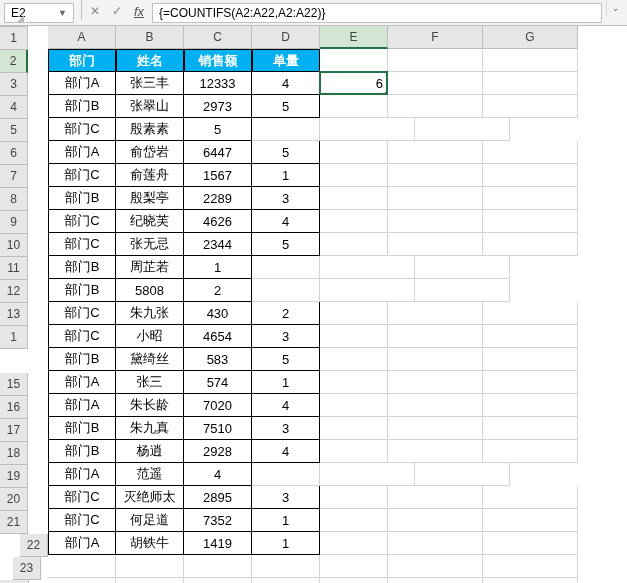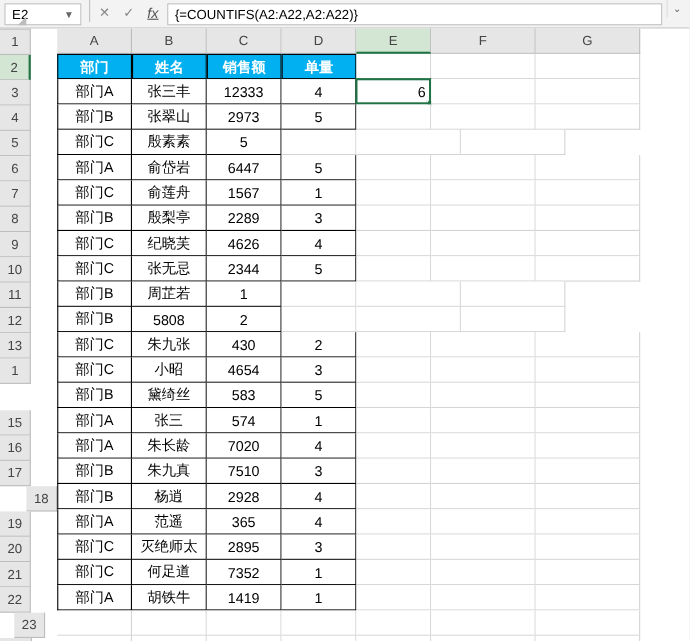--- a/index.html
+++ b/index.html
@@ -235,25 +235,25 @@
         <div class="row-h" style="height: 23px;">8</div>
         <div class="row-h" style="height: 23px;">9</div>
         <div class="row-h" style="height: 23px;">10</div>
         <div class="row-h" style="height: 23px;">11</div>
         <div class="row-h" style="height: 23px;">12</div>
         <div class="row-h" style="height: 23px;">13</div>
         <div class="row-h" style="height: 23px;">1</div>
         <div class="row-h" style="height: 23px; margin-top: 24px;">15</div>
         <div class="row-h" style="height: 23px;">16</div>
         <div class="row-h" style="height: 23px;">17</div>
-        <div class="row-h" style="height: 23px; margin-left: 24px;">18</div>
+        <div class="row-h" style="height: 23px;">18</div>
         <div class="row-h" style="height: 23px;">19</div>
         <div class="row-h" style="height: 23px;">20</div>
         <div class="row-h" style="height: 23px;">21</div>
-        <div class="row-h" style="height: 23px;">22</div>
+        <div class="row-h" style="height: 23px; margin-left: 20px;">22</div>
         <div class="row-h" style="height: 23px; margin-left: 13px;">23</div>
         <div class="row-h" style="height: 23px; padding-left: 28px;">24</div>
       </div>
   </div>
   <div class="main-col">
     <div class="col-headers" id="col-headers">
         <div class="col-h cA">A</div>
         <div class="col-h cB">B</div>
         <div class="col-h cC">C</div>
         <div class="col-h cD">D</div>
@@ -562,23 +562,20 @@
           <div class="cell cF"></div>
           <div class="cell cG"></div>
         </div>
         <div class="row data-row">
           <div class="cell cA data-cell">
             <span>部门A</span>
           </div>
           <div class="cell cB data-cell">
             <span>范遥</span>
           </div>
-          <div class="cell cC data-cell">
-            <span>365</span>
-          </div>
           <div class="cell cD data-cell">
             <span>4</span>
           </div>
           <div class="cell cE"></div>
           <div class="cell cF"></div>
           <div class="cell cG"></div>
         </div>
         <div class="row data-row">
           <div class="cell cA data-cell">
             <span>部门C</span>

